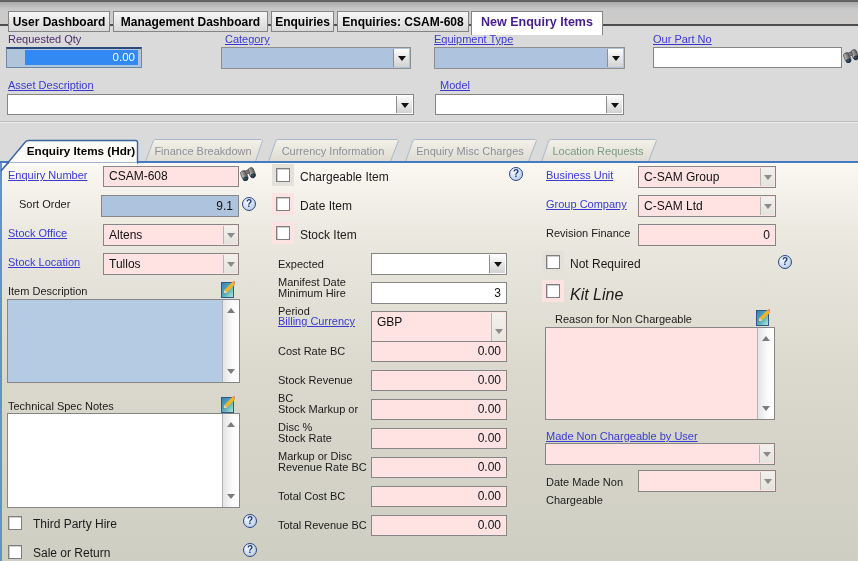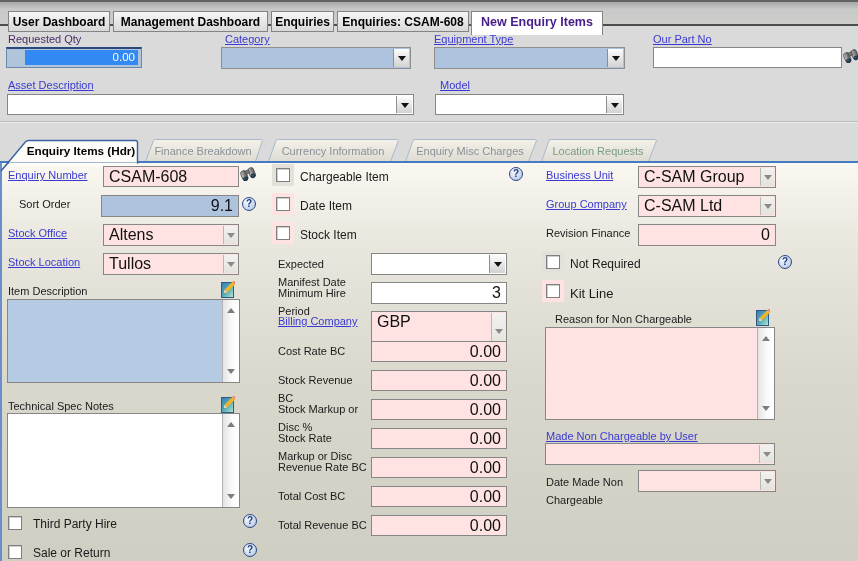--- a/index.html
+++ b/index.html
@@ -2,21 +2,21 @@
 <html><head>
 <meta charset="utf-8">
 <style>
 * { margin:0; padding:0; box-sizing:border-box; }
 html,body { width:858px; height:561px; overflow:hidden; }
 body { font-family:"Liberation Sans", sans-serif; font-size:11px; color:#111;
   background:#dadada; position:relative; }
 .abs { position:absolute; }
 .lbl { position:absolute; font-size:11px; color:#1a1a1a; white-space:nowrap; }
 .lnk { position:absolute; font-size:11px; color:#3a3ad2; text-decoration:underline; white-space:nowrap; }
-.fld { position:absolute; border:1px solid #868686; background:#fff; font-size:16px;
+.fld { position:absolute; border:1px solid #868686; background:#fff; font-size:12px;
   line-height:19px; padding:0 5px; white-space:nowrap; overflow:hidden; }
 .pink { background:#ffe2e2; }
 .blue { background:#aec4de; }
 .num { text-align:right; }
 .cbtn { position:absolute; top:1px; bottom:1px; right:1px; width:16px;
   background:linear-gradient(#fdfdfd,#e9e9e9 45%,#d2d2d2); border-left:1px solid #8e8e8e; }
 .cbtn:after { content:""; position:absolute; left:50%; top:50%; margin:-2px 0 0 -4px;
   border:4px solid transparent; border-top:5px solid #111; border-bottom:none; }
 .dbtn { position:absolute; top:1px; bottom:1px; right:1px; width:14px;
   background:linear-gradient(#f2f1ee,#e4e2dc); border-left:1px solid #b9b7b2; }
@@ -211,21 +211,21 @@
 <div class="lbl" style="left:300px;top:228px;font-size:12px;">Stock Item</div>
 
 <div class="lbl l2" style="left:278px;top:255px;width:90px;">Expected Manifest Date</div>
 <div class="fld" style="left:371px;top:253px;width:136px;height:22px;">
     <span class="cbtn"></span>
   </div>
 
 <div class="lbl l2" style="left:278px;top:284px;width:90px;">Minimum Hire Period</div>
 <div class="fld num" style="left:371px;top:282px;width:136px;height:22px;line-height:20px;">3</div>
 
-<div class="lnk" style="left:278px;top:315px;">Billing Company</div>
+<div class="lnk" style="left:278px;top:315px;">Billing Currency</div>
 <div class="fld pink" style="left:371px;top:311px;width:136px;height:40px;line-height:20px;">GBP<span class="dbtn"></span></div>
 
 <div class="lbl" style="left:278px;top:345px;">Cost Rate BC</div>
 <div class="fld pink num" style="left:371px;top:341px;width:136px;height:21px;">0.00</div>
 
 <div class="lbl l2" style="left:278px;top:371px;width:90px;">Stock Revenue BC</div>
 <div class="fld pink num" style="left:371px;top:370px;width:136px;height:21px;">0.00</div>
 
 <div class="lbl l2" style="left:278px;top:400px;width:92px;">Stock Markup or Disc %</div>
 <div class="fld pink num" style="left:371px;top:399px;width:136px;height:21px;">0.00</div>
@@ -251,21 +251,21 @@
 <div class="lbl" style="left:546px;top:227px;">Revision Finance</div>
 <div class="fld pink num" style="left:638px;top:224px;width:138px;height:22px;line-height:20px;">0</div>
 
 <div class="cbg" style="left:542px;top:251px;background:#e3e1d9;"></div>
 <div class="cb" style="left:546px;top:255px;"></div>
 <div class="lbl" style="left:570px;top:257px;font-size:12px;">Not Required</div>
 <div class="q" style="left:778px;top:255px;">?</div>
 
 <div class="cbg" style="left:542px;top:280px;background:#ffe2e2;"></div>
 <div class="cb" style="left:546px;top:284px;"></div>
-<div class="lbl" style="left:570px;top:286px;font-size:13px;">Kit Line</div>
+<div class="lbl" style="left:570px;top:286px;font-size:16px;font-style:italic;">Kit Line</div>
 
 <div class="lbl" style="left:546px;top:313px;margin-left:9px;">Reason for Non Chargeable</div>
 <svg class="abs" style="left:756px;top:309px;" width="14" height="17" viewBox="0 0 14 17">
     <use href="#edix"></use>
   </svg>
 <div class="ta" style="left:545px;top:327px;width:230px;height:93px;background:#ffe2e2;">
   <div class="sb">
       <div class="sbb up"></div>
       <div class="sbb dn"></div>
     </div>

